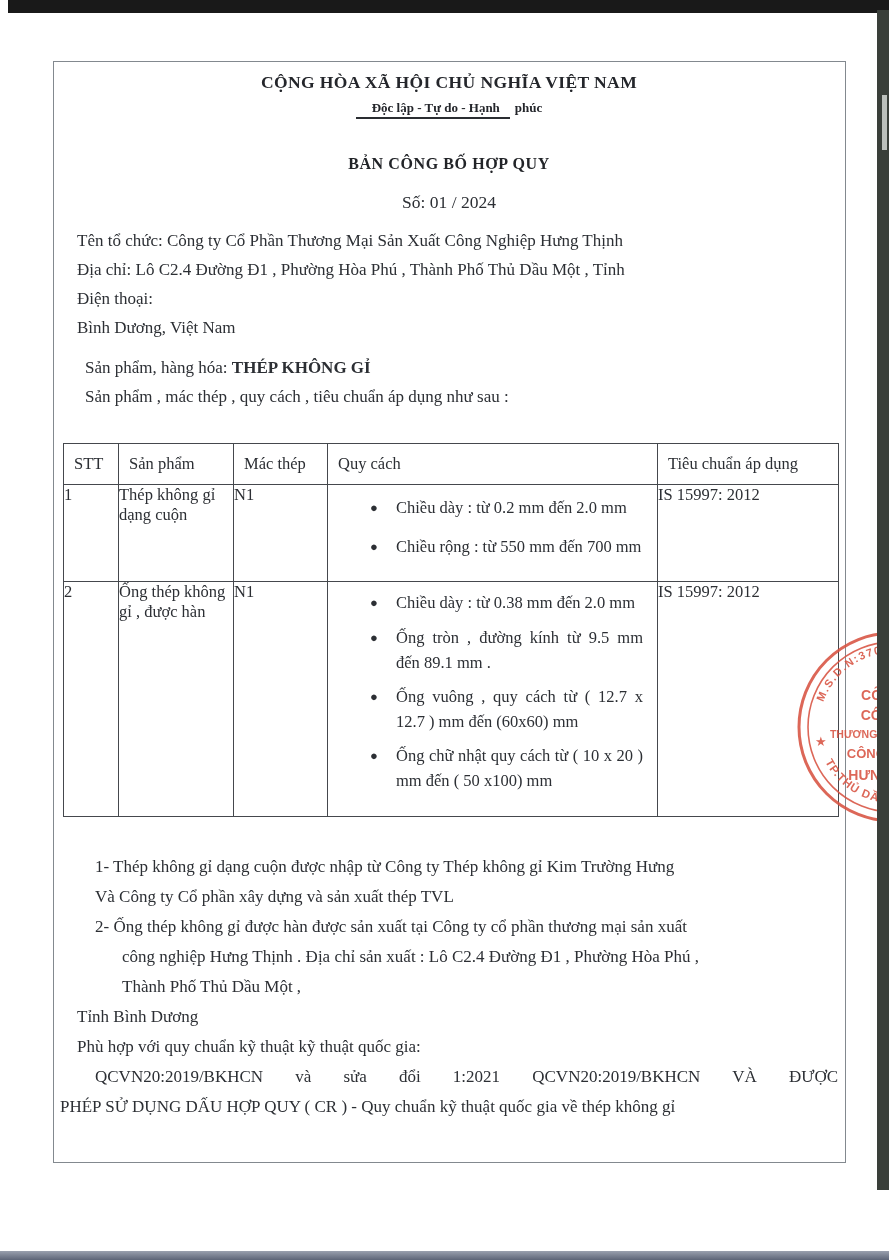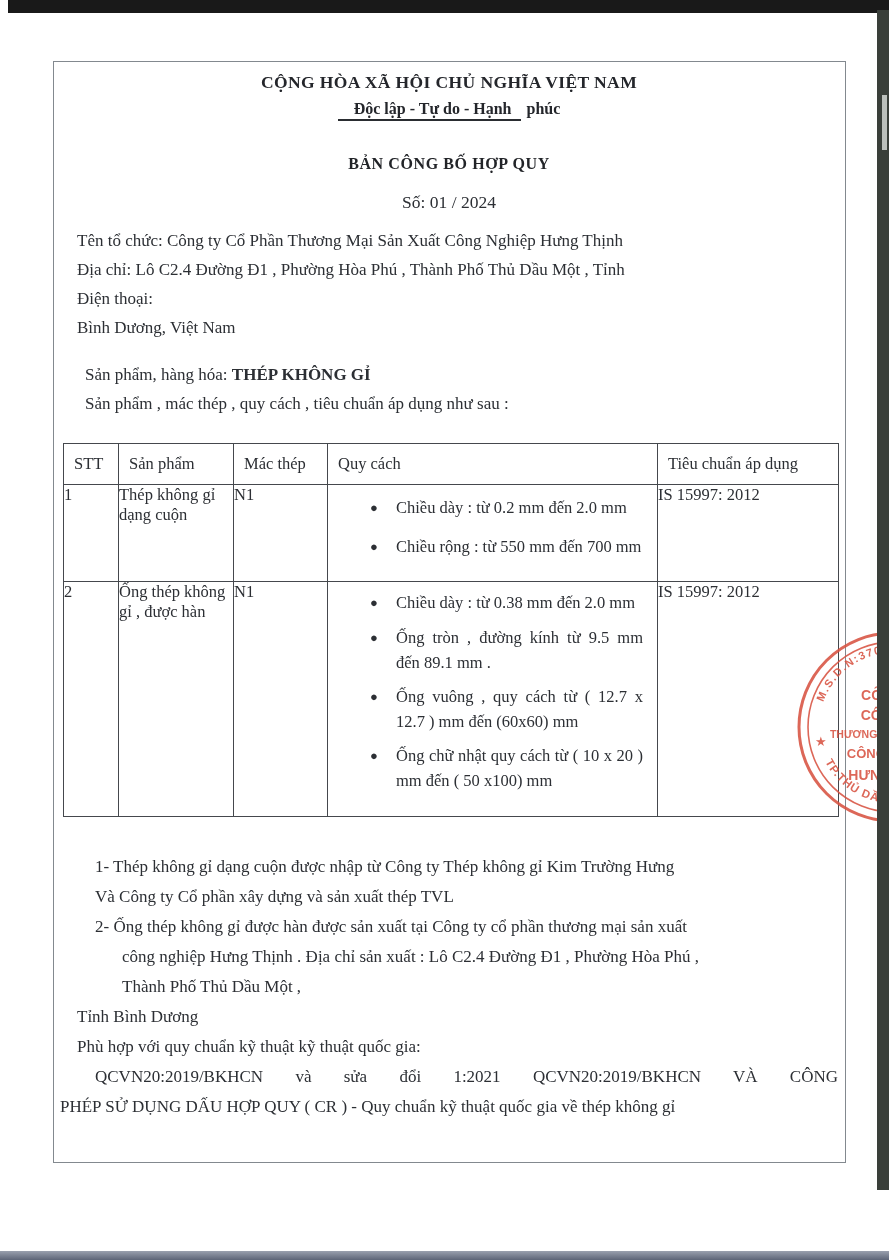--- a/index.html
+++ b/index.html
@@ -13,29 +13,29 @@
   .edge-right{position:absolute;right:0;top:10px;width:12px;height:1180px;background:#3a3f3a;z-index:30;}
   .edge-right-notch{position:absolute;right:2px;top:95px;width:5px;height:55px;background:#bcc0bc;z-index:31;}
   .edge-bottom{position:absolute;left:0;bottom:0;width:100%;height:9px;
     background:linear-gradient(#9aa0ae,#5d6577);z-index:30;}
   
   .doc-frame{position:absolute;left:53px;top:61px;width:791px;height:1100px;
     border:1px solid #83898f;background:transparent;}
   
   .center-line{position:absolute;left:53px;width:792px;text-align:center;}
   .national-title{top:72px;font-size:17.5px;font-weight:bold;letter-spacing:.4px;color:#24262b;}
-  .motto{top:100px;font-size:16px;font-weight:bold;color:#24262b;}
+  .motto{top:100px;font-size:13px;font-weight:bold;color:#24262b;}
   .motto .u{border-bottom:2px solid #2a2d31;padding:0 10px 2px 16px;}
   .motto .tail{margin-left:5px;}
   .doc-title{top:155px;font-size:16px;font-weight:bold;letter-spacing:.6px;color:#222428;}
   .doc-number{top:192px;font-size:17.5px;}
   
   .info{position:absolute;left:77px;top:226px;width:762px;font-size:17px;line-height:29px;}
   .info .ind{padding-left:8px;}
-  .info .gap{margin-top:18px;}
+  .info .gap{margin-top:11px;}
   .bold{font-weight:bold;}
   
   table.spec{position:absolute;left:63px;top:443px;width:775px;border-collapse:collapse;
     table-layout:fixed;font-size:16.5px;color:#2c2f34;}
   table.spec td,table.spec th{border:1.6px solid #45484d;vertical-align:top;
     padding:0;font-weight:normal;text-align:left;overflow:hidden;}
   table.spec th{height:40px;vertical-align:middle;padding-left:10px;}
   th.c-stt,td.c-stt{text-align:center;padding-left:0;}
   td.c-stt{padding-top:8px;}
   td.c-sp{padding:8px 8px 0 10px;text-align:justify;}
@@ -158,21 +158,21 @@
     <div>1-  Thép không gỉ dạng cuộn được nhập từ Công ty Thép không gỉ Kim Trường Hưng</div>
     <div>Và Công ty Cổ phần xây dựng và sản xuất thép TVL</div>
     <div>2-  Ống thép không gỉ được hàn được sản xuất tại Công ty cổ phần thương mại sản xuất</div>
     <div class="indent">công nghiệp Hưng Thịnh . Địa chỉ sản xuất : Lô C2.4 Đường Đ1 , Phường Hòa Phú ,</div>
     <div class="indent">Thành Phố Thủ Dầu Một ,</div>
     <div class="outdent">Tỉnh Bình Dương</div>
     <div class="outdent">Phù hợp với quy chuẩn kỹ thuật kỹ thuật quốc gia:</div>
   </div>
 
   <div class="qcvn">
-    <div class="j1">QCVN20:2019/BKHCN và sửa đổi 1:2021 QCVN20:2019/BKHCN VÀ CÔNG</div>
+    <div class="j1">QCVN20:2019/BKHCN và sửa đổi 1:2021 QCVN20:2019/BKHCN VÀ ĐƯỢC</div>
     <div>PHÉP SỬ DỤNG DẤU HỢP QUY ( CR ) -  Quy chuẩn kỹ thuật quốc gia về thép không gỉ</div>
   </div>
 
   <svg class="stamp" viewBox="0 0 200 200">
     <circle cx="98" cy="99" r="94" fill="none" stroke="#d85342" stroke-width="3"></circle>
     <circle cx="98" cy="99" r="85" fill="none" stroke="#d85342" stroke-width="1.6"></circle>
     <defs>
       <path id="arcTop" d="M 27.6 76.1 A 74 74 0 0 1 169.5 79.8" fill="none"></path>
       <path id="arcBottom" d="M 26.9 126.4 A 76 76 0 0 0 169.1 125.4" fill="none"></path>
     </defs>

